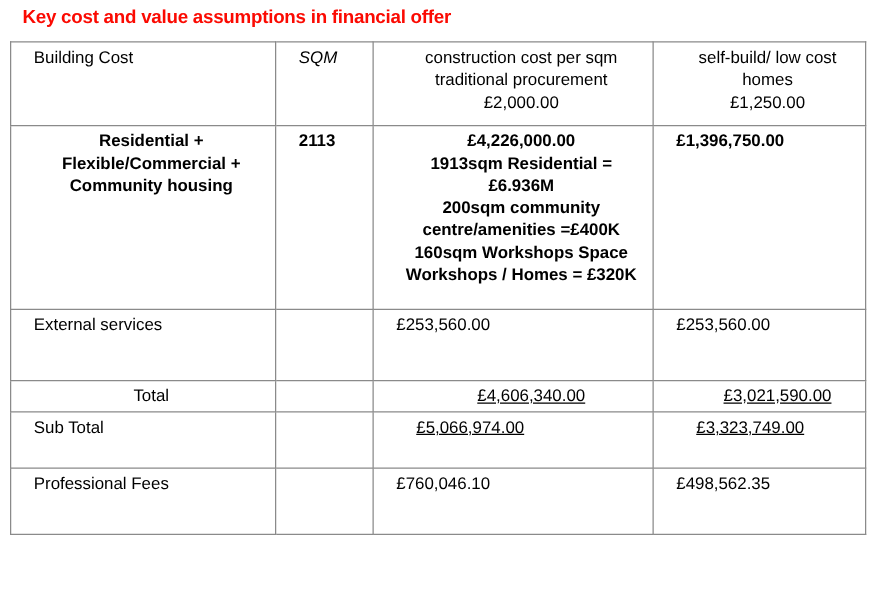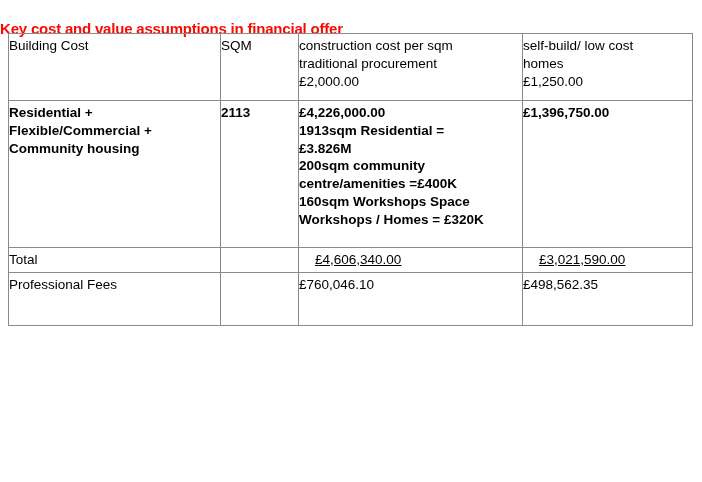--- a/index.html
+++ b/index.html
@@ -13,55 +13,54 @@
     font-family: "Liberation Sans", sans-serif;
     color: #000000;
     overflow: hidden;
   }
   #page-title {
     color: #fb0a02;
     font-weight: bold;
     font-size: 15px;
     letter-spacing: -0.2px;
     line-height: 1;
-    padding: 6px 0 0 0;
+    padding: 6px 0 0 18px;
     white-space: nowrap;
-    margin-top: 15px;
   }
   #cost-table {
     position: absolute;
     left: 8px;
     top: 33px;
     width: 684px;
     border-collapse: collapse;
     table-layout: fixed;
     font-size: 13.5px;
   }
   #cost-table td {
     border: 1px solid #8a8a8a;
     vertical-align: top;
-    padding: 3px 5px 3px 0;
+    padding: 3px 5px 3px 18px;
     line-height: 1.32;
   }
   .c1 { width: 212px; }
   .c2 { width: 78px; }
   .c3 { width: 224px; }
   .c4 { width: 170px; }
 
-  .mid { vertical-align: middle; }
+  .mid { vertical-align: middle; font-style: italic; }
   .u { text-decoration: underline; }
   .nowrap { white-space: nowrap; margin-left: 16px; }
 
-  .lines > span { display: block; white-space: nowrap; }
+  .lines > span { display: block; white-space: nowrap; text-align: center; }
 
   .r-head td   { height: 60px; }
   .r-main td   { height: 140px; font-weight: bold; }
   .r-ext1 td   { height: 16px; }
   .r-ext2 td   { height: 50px; }
-  .r-total td  { height: 18px; }
+  .r-total td  { height: 18px; text-align: center; }
   .r-cont td   { height: 30px; }
   .r-sub td    { height: 38px; }
   .r-prof td   { height: 46px; }
 </style>
 </head>
 <body>
 
 <div id="page-title" style="color: rgb(251, 10, 2);">Key cost and value assumptions in financial offer</div>
 
 <table id="cost-table">
@@ -94,43 +93,59 @@
     <tr class="r-main">
       <td class="lines">
         <span>Residential +</span>
         <span>Flexible/Commercial +</span>
         <span>Community housing</span>
       </td>
       <td>2113</td>
       <td class="lines">
         <span>£4,226,000.00</span>
         <span>1913sqm Residential =</span>
-        <span>£3.826M</span>
+        <span>£6.936M</span>
         <span>200sqm community</span>
         <span>centre/amenities =£400K</span>
         <span>160sqm Workshops Space</span>
         <span>Workshops / Homes = £320K</span>
       </td>
       <td>£1,396,750.00</td>
     </tr>
 
 
+    <tr class="r-ext2">
+      <td>External services</td>
+      <td></td>
+      <td>£253,560.00</td>
+      <td>£253,560.00</td>
+    </tr>
 
     <tr class="r-total">
       <td>Total</td>
       <td></td>
       <td>
         <span class="u nowrap">£4,606,340.00</span>
       </td>
       <td>
         <span class="u nowrap">£3,021,590.00</span>
       </td>
     </tr>
 
 
+    <tr class="r-sub">
+      <td>Sub Total</td>
+      <td></td>
+      <td>
+        <span class="u nowrap">£5,066,974.00</span>
+      </td>
+      <td>
+        <span class="u nowrap">£3,323,749.00</span>
+      </td>
+    </tr>
 
     <tr class="r-prof">
       <td>Professional Fees</td>
       <td></td>
       <td>£760,046.10</td>
       <td>£498,562.35</td>
     </tr>
 
   </tbody>
 </table>

